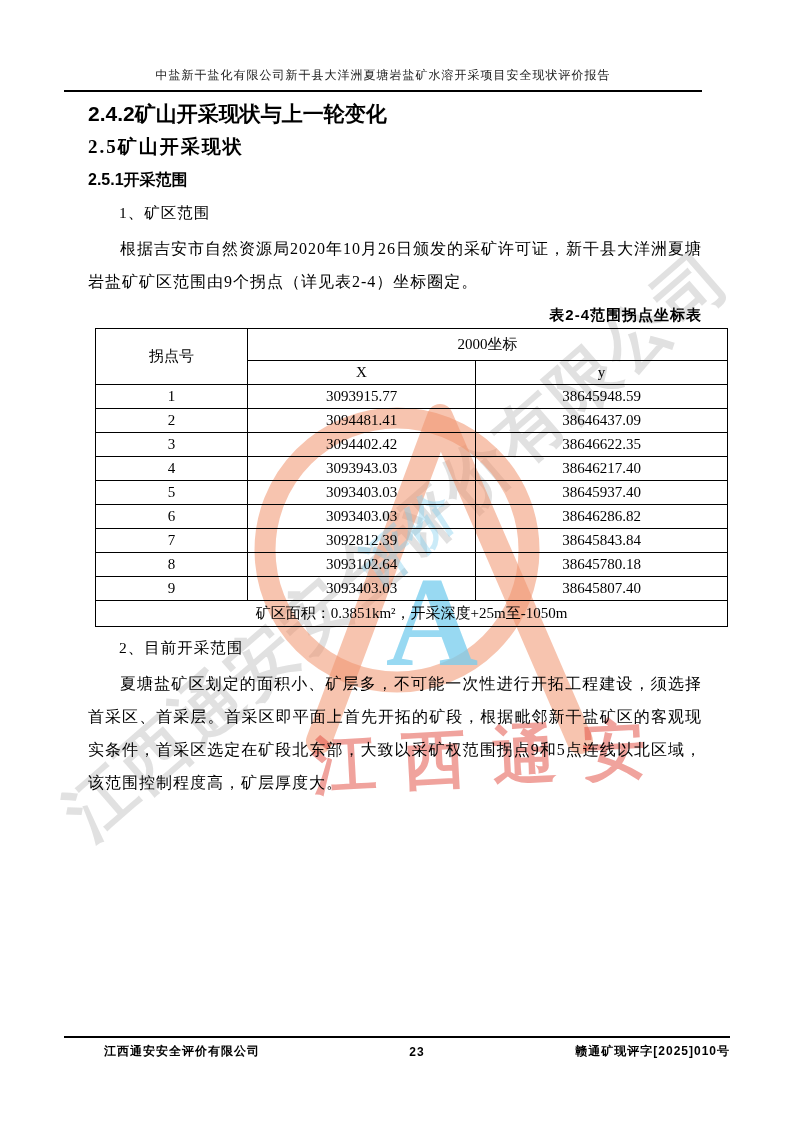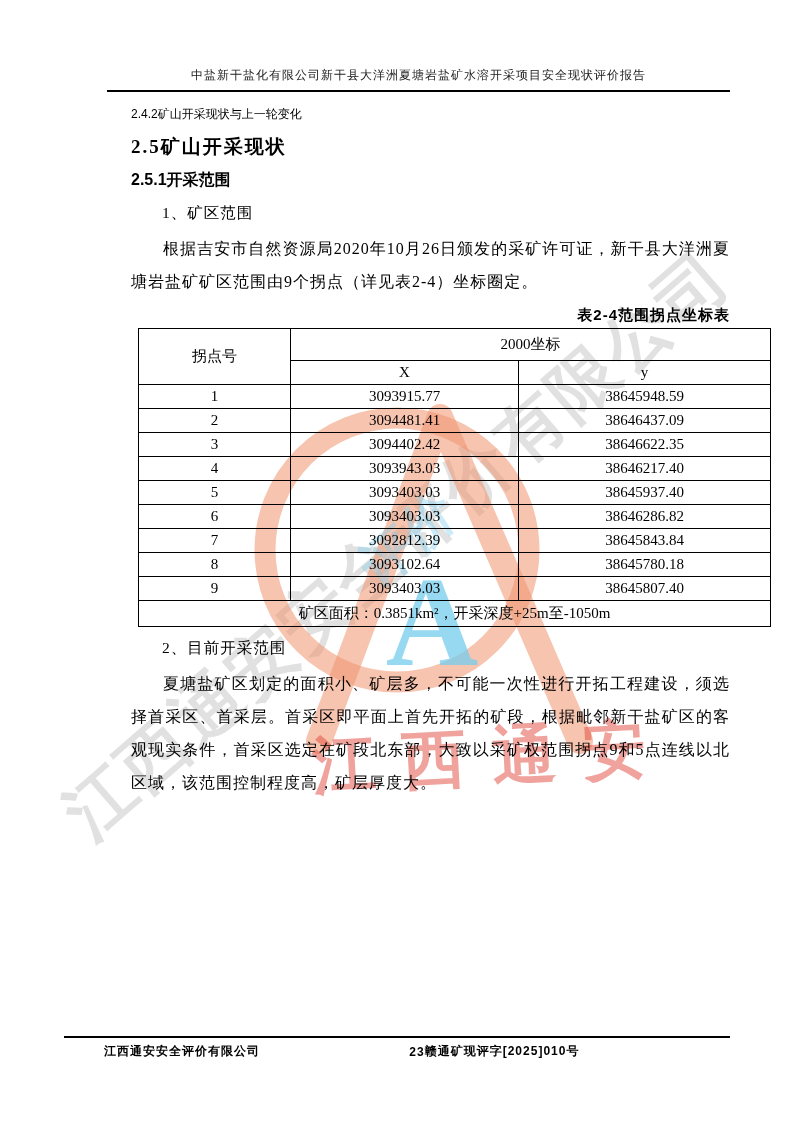--- a/index.html
+++ b/index.html
@@ -31,28 +31,28 @@
     font-family:"Liberation Serif","DejaVu Serif",serif; line-height:1;
   }
   .wm-red {
     position:absolute; left:492px; top:757px; white-space:nowrap;
     transform:translate(-50%,-50%) rotate(-3deg);
     font-size:64px; font-weight:bold; letter-spacing:26px;
     color:rgba(226,72,60,0.50);
     font-family:"Liberation Sans","DejaVu Sans",sans-serif;
   }
   
-  .content { position:relative; z-index:1; padding:68px 64px 0 64px;margin-left:43px; }
+  .content { position:relative; z-index:1; padding:68px 92px 0 64px; }
   .doc-header {
     text-align:center; font-size:12px; color:#1a1a1a; line-height:14px;
     letter-spacing:1px; padding-bottom:8px; border-bottom:2px solid #000;
     font-family:"Liberation Sans","DejaVu Sans",sans-serif;
   }
   .h242 {
-    margin:10px 0 0 24px; font-size:12px; font-weight:normal; line-height:24px;
+    margin:10px 0 0 24px; font-size:21px; font-weight:bold; line-height:24px;
     font-family:"Liberation Sans","DejaVu Sans",sans-serif;
   }
   .para {
     margin:4px 0 0 24px; font-size:16px; line-height:33px; letter-spacing:1px;
     text-align:justify; text-indent:2em;
   }
   .h25 {
     margin:8px 0 0 24px; font-size:19px; font-weight:bold; line-height:26px;
     letter-spacing:2px; font-family:"Liberation Serif","DejaVu Serif",serif;
   }
@@ -88,21 +88,21 @@
   
   .doc-footer {
     position:absolute; z-index:1; left:64px; right:64px; top:1036px;
     border-top:2.5px solid #000; padding-top:5px;
     display:flex; align-items:center;
     font-size:12px; font-weight:bold; letter-spacing:1px;
     font-family:"Liberation Sans","DejaVu Sans",sans-serif;
   }
   .foot-left   { flex:1; text-align:left; padding-left:40px; }
   .foot-center { flex:0 0 auto; text-align:left; }
-  .foot-right  { flex:1; text-align:left; }
+  .foot-right  { flex:1; text-align:right; }
 </style>
 </head>
 <body>
 
 <div class="page">
 
   <div class="wm">
     <div class="wm-gray">江西通安安全评价有限公司</div>
     <svg class="wm-seal" width="440" height="440" viewBox="-220 -220 440 440">
       <circle cx="0" cy="5" r="132" fill="none" stroke="rgba(240,147,109,0.55)" stroke-width="21"></circle>

